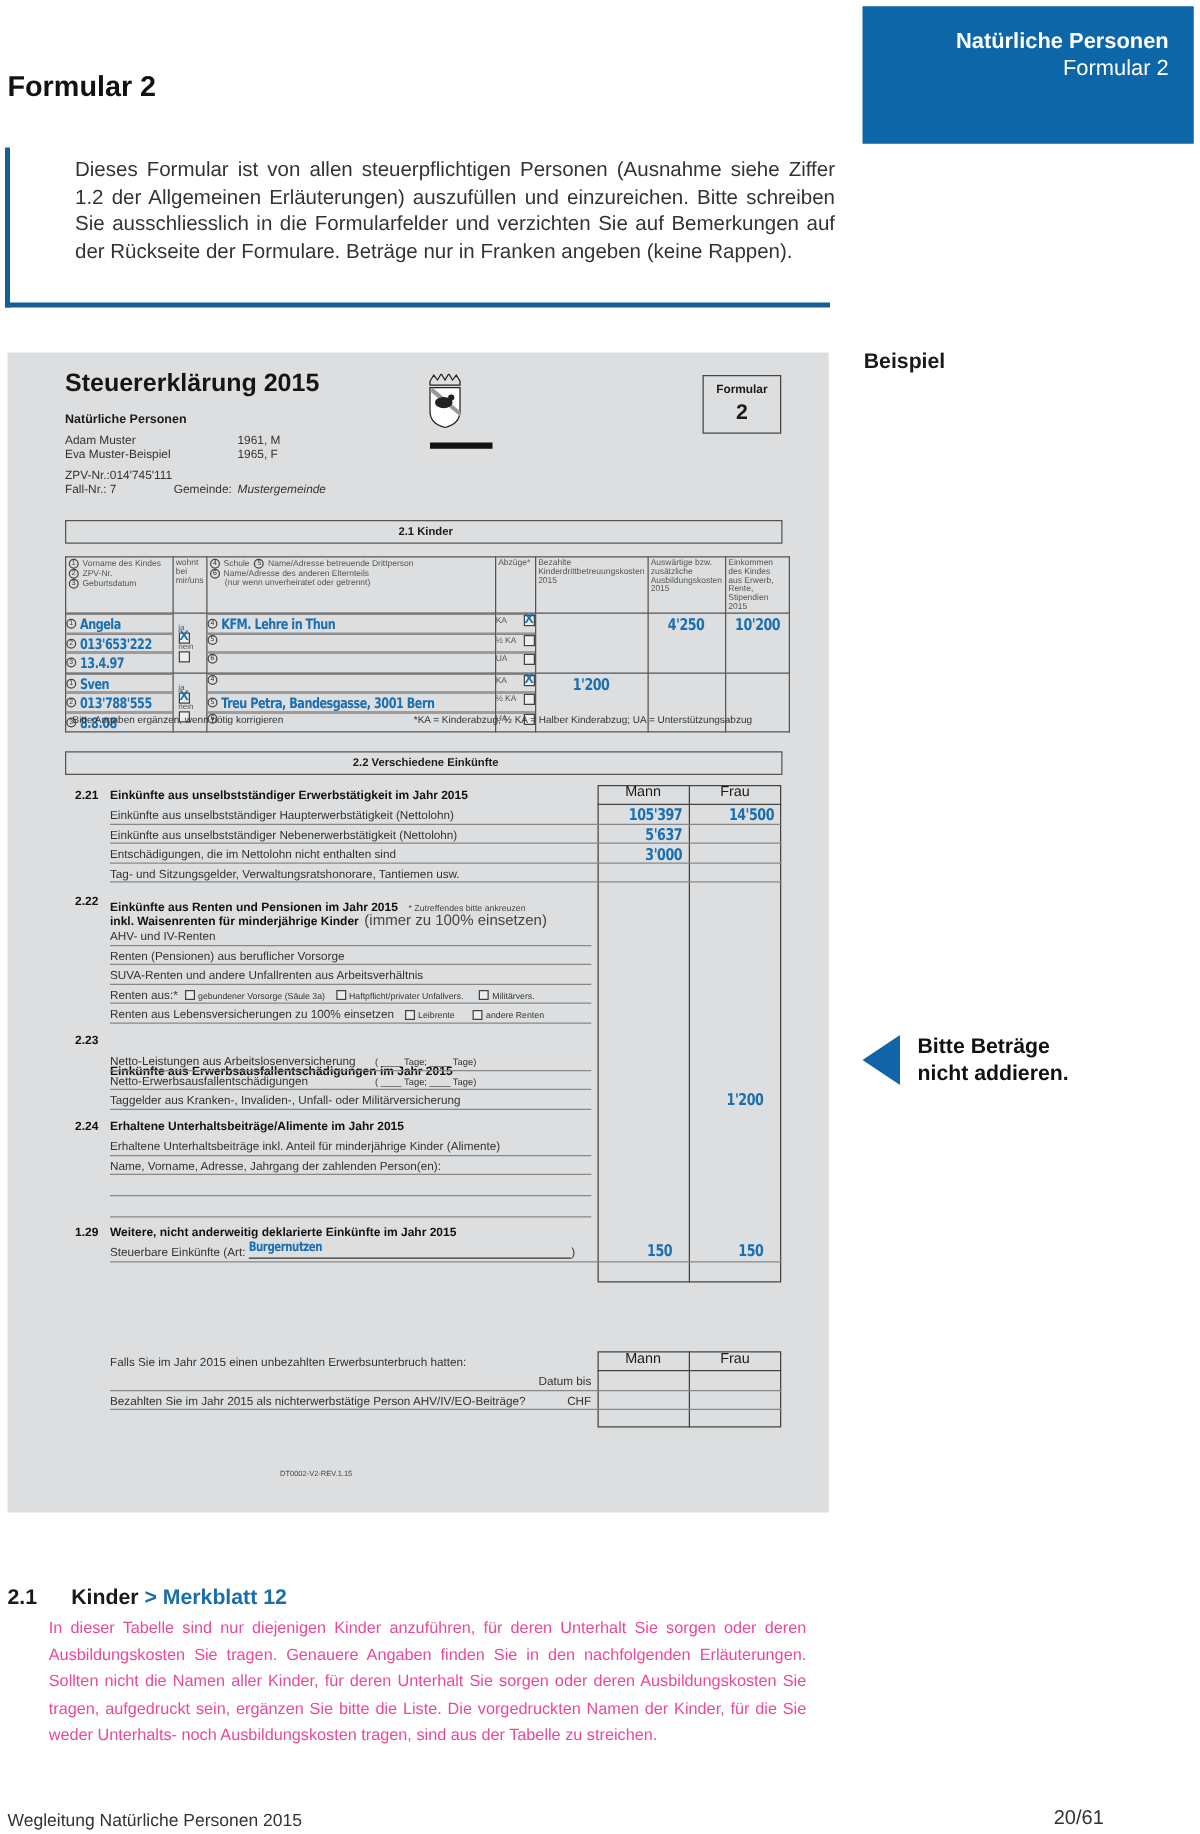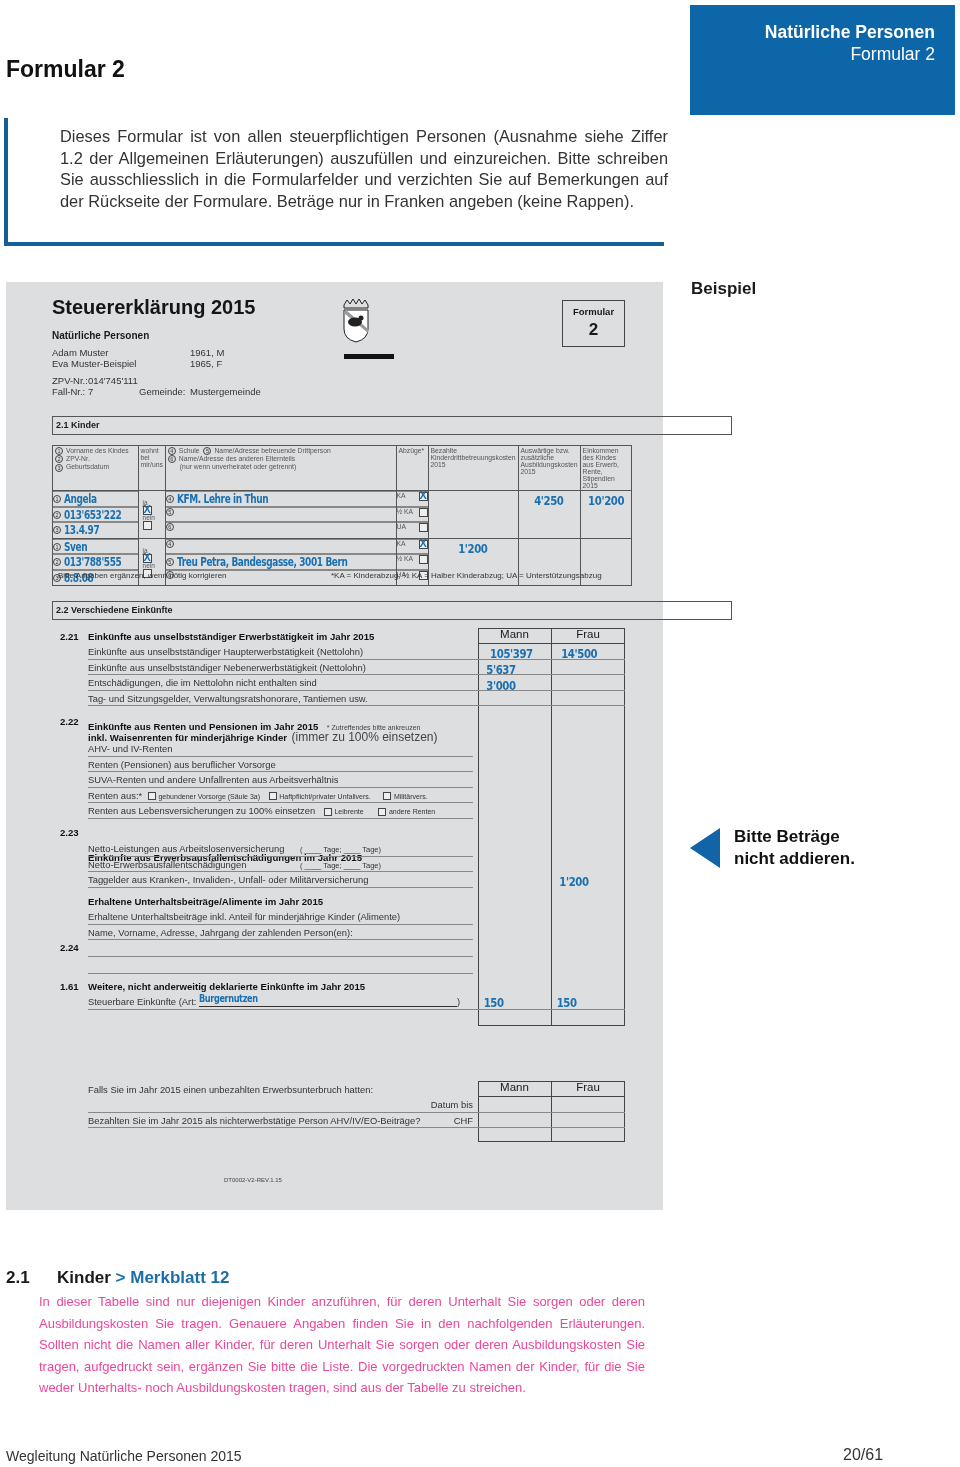--- a/index.html
+++ b/index.html
@@ -20,38 +20,38 @@
   .sheet { left: 6px; top: 282px; width: 657px; height: 928px; background: #dcdee0; }
   .sheet .h1 { left: 46px; top: 14px; font-size: 20px; font-weight: bold; color: #151515; }
   .sheet .np { left: 46px; top: 48px; font-size: 10px; font-weight: bold; }
   .sheet .sm { font-size: 9.5px; color: #333; }
   .crest { left: 336px; top: 17px; width: 28px; height: 44px; }
   .crest-bar { left: 338px; top: 72px; width: 50px; height: 5px; background: #111; }
   .formbox { left: 556px; top: 18px; width: 63px; height: 47px; border: 1px solid #444; text-align: center; }
   .formbox .f1 { font-size: 9.5px; font-weight: bold; margin-top: 5px; }
   .formbox .f2 { font-size: 17px; font-weight: bold; margin-top: 3px; }
 
-  .secbar { left: 46px; width: 680px; height: 19px; border: 1.5px solid #555; font-size: 9px; font-weight: bold; padding: 3px 0 0 3px; }
+  .secbar { left: 46px; width: 574px; height: 19px; border: 1.5px solid #555; font-size: 9px; font-weight: bold; padding: 3px 0 0 3px; text-align: center; }
 
   
   .ktab { left: 46px; top: 163px; width: 574px; border-collapse: collapse; }
   .ktab td { border: 1px solid #555; vertical-align: top; font-size: 6.8px; color: #555; padding: 1px 2px; }
   .ktab .cell-h { height: 33px; }
   .ktab .sub { height: 15.5px; border-top: 1px solid #888; border-bottom: 1px solid #888; position: relative; white-space: nowrap; }
   .circ { display: inline-block; width: 8px; height: 8px; border: 1px solid #444; border-radius: 50%; font-size: 5.5px; line-height: 7px; text-align: center; color: #333; vertical-align: middle; margin-right: 3px; }
   .hw { font-family: "DejaVu Sans", sans-serif; font-weight: bold; color: #1a6fb0; font-size: 11.5px; letter-spacing: -0.5px; transform: scaleX(0.78); transform-origin: left center; display: inline-block; vertical-align: middle; }
   .hw.c { transform-origin: center center; }
   .chk { display: inline-block; width: 9px; height: 9px; border: 1px solid #444; background: #eee; vertical-align: middle; position: relative; }
   .chk.x::after { content: "X"; position: absolute; left: 0; top: -4px; font-size: 11px; font-weight: bold; color: #1a6fb0; }
 
   
   .row-line { height: 15.5px; border-bottom: 1px solid #888; font-size: 9.4px; color: #333; padding-top: 2px; white-space: nowrap; }
   .sub-h { font-size: 9.6px; font-weight: bold; color: #111; }
   .numcol { position: absolute; border: 1px solid #444; }
-  .amt { position: absolute; text-align: left; }
+  .amt { position: absolute; text-align: right; }
 
   .note-arrow { left: 690px; top: 828px; width: 0; height: 0; border-top: 20px solid transparent; border-bottom: 20px solid transparent; border-right: 30px solid #1164a8; }
   .note-text { left: 734px; top: 826px; font-size: 17px; font-weight: bold; line-height: 22px; color: #111; }
   .beispiel { left: 691px; top: 279px; font-size: 17px; font-weight: bold; }
 
   .bottom-h { left: 6px; top: 1268px; font-size: 17px; font-weight: bold; }
   .bottom-h .lnk { color: #1b6fa8; }
   .bottom-p { left: 39px; top: 1291px; width: 606px; font-size: 13px; line-height: 21.5px; color: #ec4899; text-align: justify; }
   .footer-l { left: 6px; top: 1448px; font-size: 14px; color: #333; }
   .footer-r { left: 843px; top: 1446px; font-size: 16px; color: #333; }
@@ -74,21 +74,21 @@
 <div class="abs sheet">
   <div class="abs h1">Steuererklärung 2015</div>
   <div class="abs np">Natürliche Personen</div>
   <div class="abs sm" style="left:46px;top:65px;">Adam Muster</div>
   <div class="abs sm" style="left:184px;top:65px;">1961, M</div>
   <div class="abs sm" style="left:46px;top:76px;">Eva Muster-Beispiel</div>
   <div class="abs sm" style="left:184px;top:76px;">1965, F</div>
   <div class="abs sm" style="left:46px;top:93px;">ZPV-Nr.:014'745'111</div>
   <div class="abs sm" style="left:46px;top:104px;">Fall-Nr.: 7</div>
   <div class="abs sm" style="left:133px;top:104px;">Gemeinde:</div>
-  <div class="abs sm" style="left:184px;top:104px;">Mustergemeinde</div>
+  <div class="abs sm" style="left:184px;top:104px;font-style:italic;">Mustergemeinde</div>
 
   <svg class="abs crest" viewBox="0 0 28 44">
     <path d="M2 6 L5 1 L8 5 L11 0 L14 5 L17 0 L20 5 L23 1 L26 6 L26 9 L2 9 Z" fill="none" stroke="#222" stroke-width="1"></path>
     <path d="M2 11 L26 11 L26 30 Q26 40 14 43 Q2 40 2 30 Z" fill="#fff" stroke="#222" stroke-width="1"></path>
     <path d="M2 14 L26 34 L26 30 L4 11 Z" fill="#999"></path>
     <ellipse cx="13" cy="23" rx="7" ry="4.5" fill="#222"></ellipse>
     <circle cx="19" cy="19" r="2.5" fill="#222"></circle>
   </svg>
   <div class="abs crest-bar"></div>
 
@@ -236,30 +236,30 @@
 
   <div class="abs sub-h" style="left:54px;top:545px;">2.23</div>
   <div class="abs sub-h" style="left:82px;top:545px;margin-top:25px;">Einkünfte aus Erwerbsausfallentschädigungen im Jahr 2015</div>
   <div class="abs" style="left:82px;top:559px;width:385px;">
     <div class="row-line"><span style="display:inline-block;width:212px">Netto-Leistungen aus Arbeitslosenversicherung</span><span style="font-size:7.5px">( ____ Tage;  ____ Tage)</span></div>
     <div class="row-line"><span style="display:inline-block;width:212px">Netto-Erwerbsausfallentschädigungen</span><span style="font-size:7.5px">( ____ Tage;  ____ Tage)</span></div>
     <div class="row-line"><span>Taggelder aus Kranken-, Invaliden-, Unfall- oder Militärversicherung</span></div>
   </div>
   <div class="amt" style="left:545px;top:590px;width:60px;"><span class="hw" style="font-size:13px;transform-origin:right center">1'200</span></div>
 
-  <div class="abs sub-h" style="left:54px;top:614px;margin-top:46px;">2.24</div>
+  <div class="abs sub-h" style="left:54px;top:614px;">2.24</div>
   <div class="abs sub-h" style="left:82px;top:614px;">Erhaltene Unterhaltsbeiträge/Alimente im Jahr 2015</div>
   <div class="abs" style="left:82px;top:627px;width:385px;">
     <div class="row-line"><span>Erhaltene Unterhaltsbeiträge inkl. Anteil für minderjährige Kinder (Alimente)</span></div>
     <div class="row-line"><span>Name, Vorname, Adresse, Jahrgang der zahlenden Person(en):</span></div>
     <div class="row-line" style="height:17px"></div>
     <div class="row-line" style="height:17px"></div>
   </div>
 
-  <div class="abs sub-h" style="left:54px;top:699px;">1.61</div>
+  <div class="abs sub-h" style="left:54px;top:699px;">1.29</div>
   <div class="abs sub-h" style="left:82px;top:699px;">Weitere, nicht anderweitig deklarierte Einkünfte im Jahr 2015</div>
   <div class="abs" style="left:82px;top:712px;width:537px;">
     <div class="row-line">
       <span>Steuerbare Einkünfte (Art:</span>
       <span style="display:inline-block;width:258px;border-bottom:1px solid #333;height:11px;vertical-align:bottom;"><span class="hw" style="font-size:10.5px;vertical-align:top;margin-top:-4px">Burgernutzen</span></span><span>)</span>
     </div>
   </div>
   <div class="amt" style="left:472px;top:711px;width:60px;"><span class="hw" style="font-size:13px;transform-origin:right center">150</span></div>
   <div class="amt" style="left:545px;top:711px;width:60px;"><span class="hw" style="font-size:13px;transform-origin:right center">150</span></div>
 

